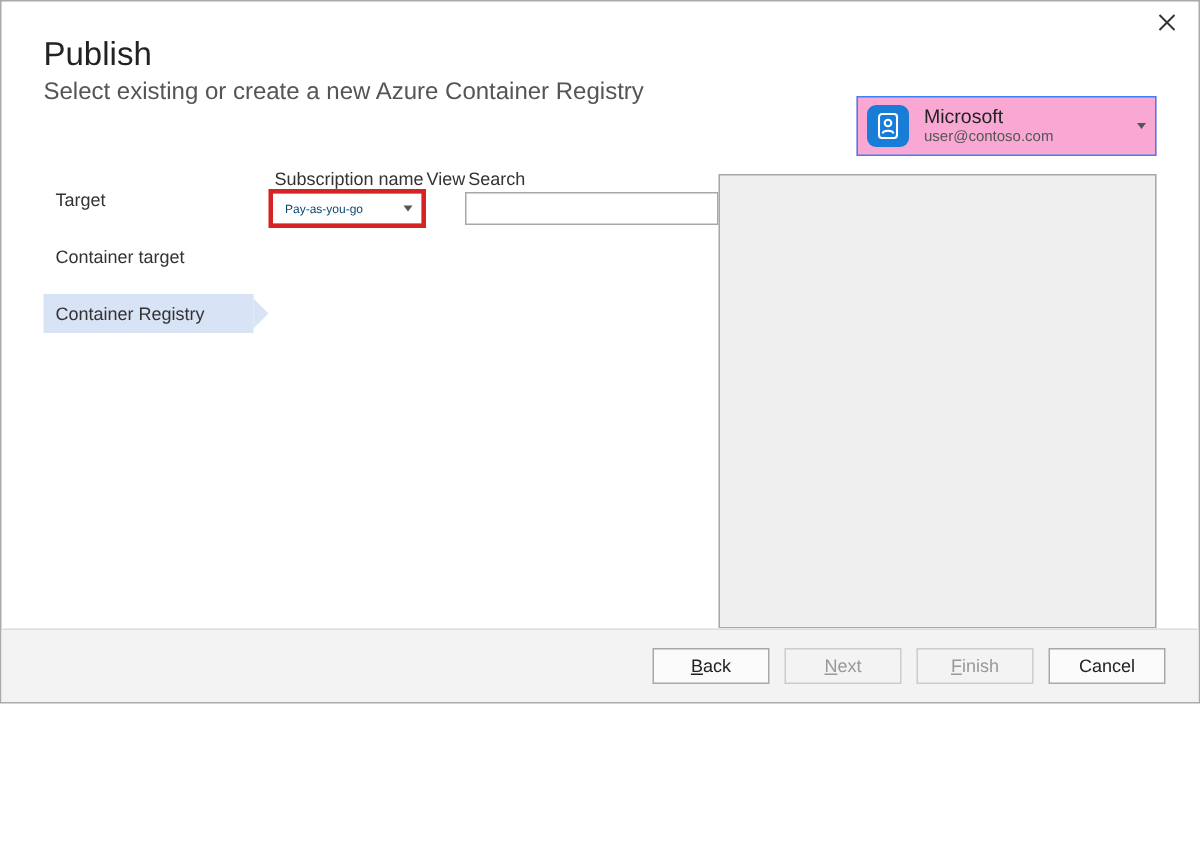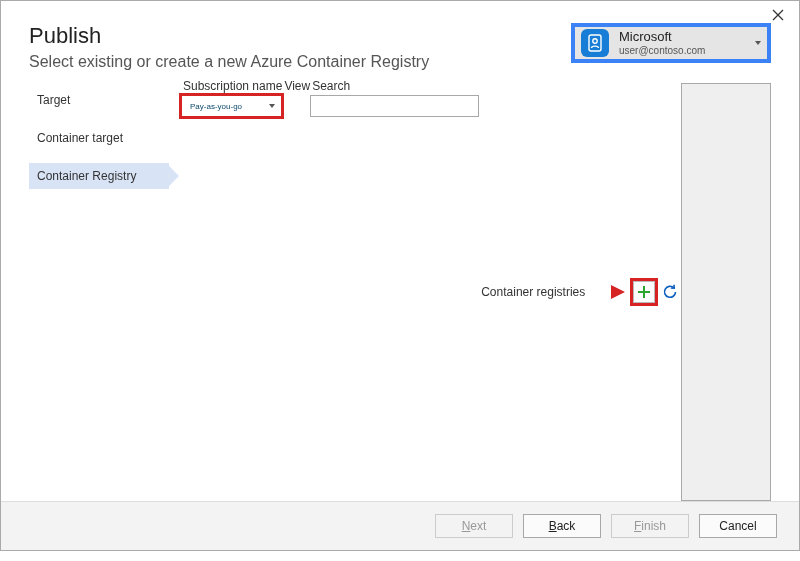--- a/index.html
+++ b/index.html
@@ -11,21 +11,21 @@
     font-size: 12px;
     color: #333;
     background: #fff;
     overflow: hidden;
     box-sizing: border-box;
   }
   *, *::before, *::after { box-sizing: inherit; }
 
   .dialog {
     width: 800px;
-    height: 551px;
+    height: 469px;
     border: 1px solid #aaa;
     position: relative;
     display: flex;
     flex-direction: column;
     background: #fff;
     justify-content: flex-end;
   }
 
   
   .close-x {
@@ -60,27 +60,28 @@
   .subtitle {
     font-size: 16px;
     color: #555;
     margin: 0;
   }
 
   
   .account-box {
     display: flex;
     align-items: center;
-    border: 4px solid #3b82f6;
-    background: #e5e5e5;
+    border: 1px solid #3b82f6;
+    background: #f9a8d4;
     padding: 4px 18px 4px 6px;
     min-width: 200px;
     height: 40px;
     position: relative;
     cursor: pointer;
+    margin-top: 41px;
   }
   .account-icon {
     width: 28px;
     height: 28px;
     border-radius: 6px;
     background: #177dd6;
     display: flex;
     align-items: center;
     justify-content: center;
     margin-right: 10px;
@@ -345,50 +346,26 @@
 
       <div class="field-group">
         <div class="field-label">View</div>
       </div>
 
       <div class="field-group">
         <div class="field-label">Search</div>
         <input class="text-input" value="" style="">
       </div>
 
-      <div class="reg-row">
-        <div class="field-label" style="margin:0 0 0 2px;">Container registries</div>
-        <div class="arrow-wrap">
-          <div class="arrow-line"></div>
-          <div class="arrow-head"></div>
-        </div>
-        <div class="reg-actions">
-          <div class="plus-btn">
-            <span>
-              <svg width="14" height="14" viewBox="0 0 14 14">
-                  <path d="M7 1 V13 M1 7 H13" stroke="#2da62d" stroke-width="2"></path>
-                </svg>
-            </span>
-          </div>
-          <div class="refresh-btn">
-            <span>
-              <svg width="18" height="18" viewBox="0 0 18 18">
-                <path d="M14.5 9 A5.5 5.5 0 1 1 12.8 4.8" fill="none" stroke="#0c5fbf" stroke-width="1.6"></path>
-                <path d="M13 1.8 L13.2 5.2 L9.8 5" fill="none" stroke="#0c5fbf" stroke-width="1.6"></path>
-              </svg>
-            </span>
-          </div>
-        </div>
-      </div>
 
       <div class="reg-list"></div>
 
     </div>
   </div>
 
   <div class="footer">
+    <button class="btn"><span class="mnemonic">B</span><span>ack</span></button>
     <button class="btn" disabled=""><span class="mnemonic">N</span><span>ext</span></button>
-    <button class="btn"><span class="mnemonic">B</span><span>ack</span></button>
     <button class="btn" disabled=""><span class="mnemonic">F</span><span>inish</span></button>
     <button class="btn">Cancel</button>
   </div>
 
 </div>
 
 </body></html>

